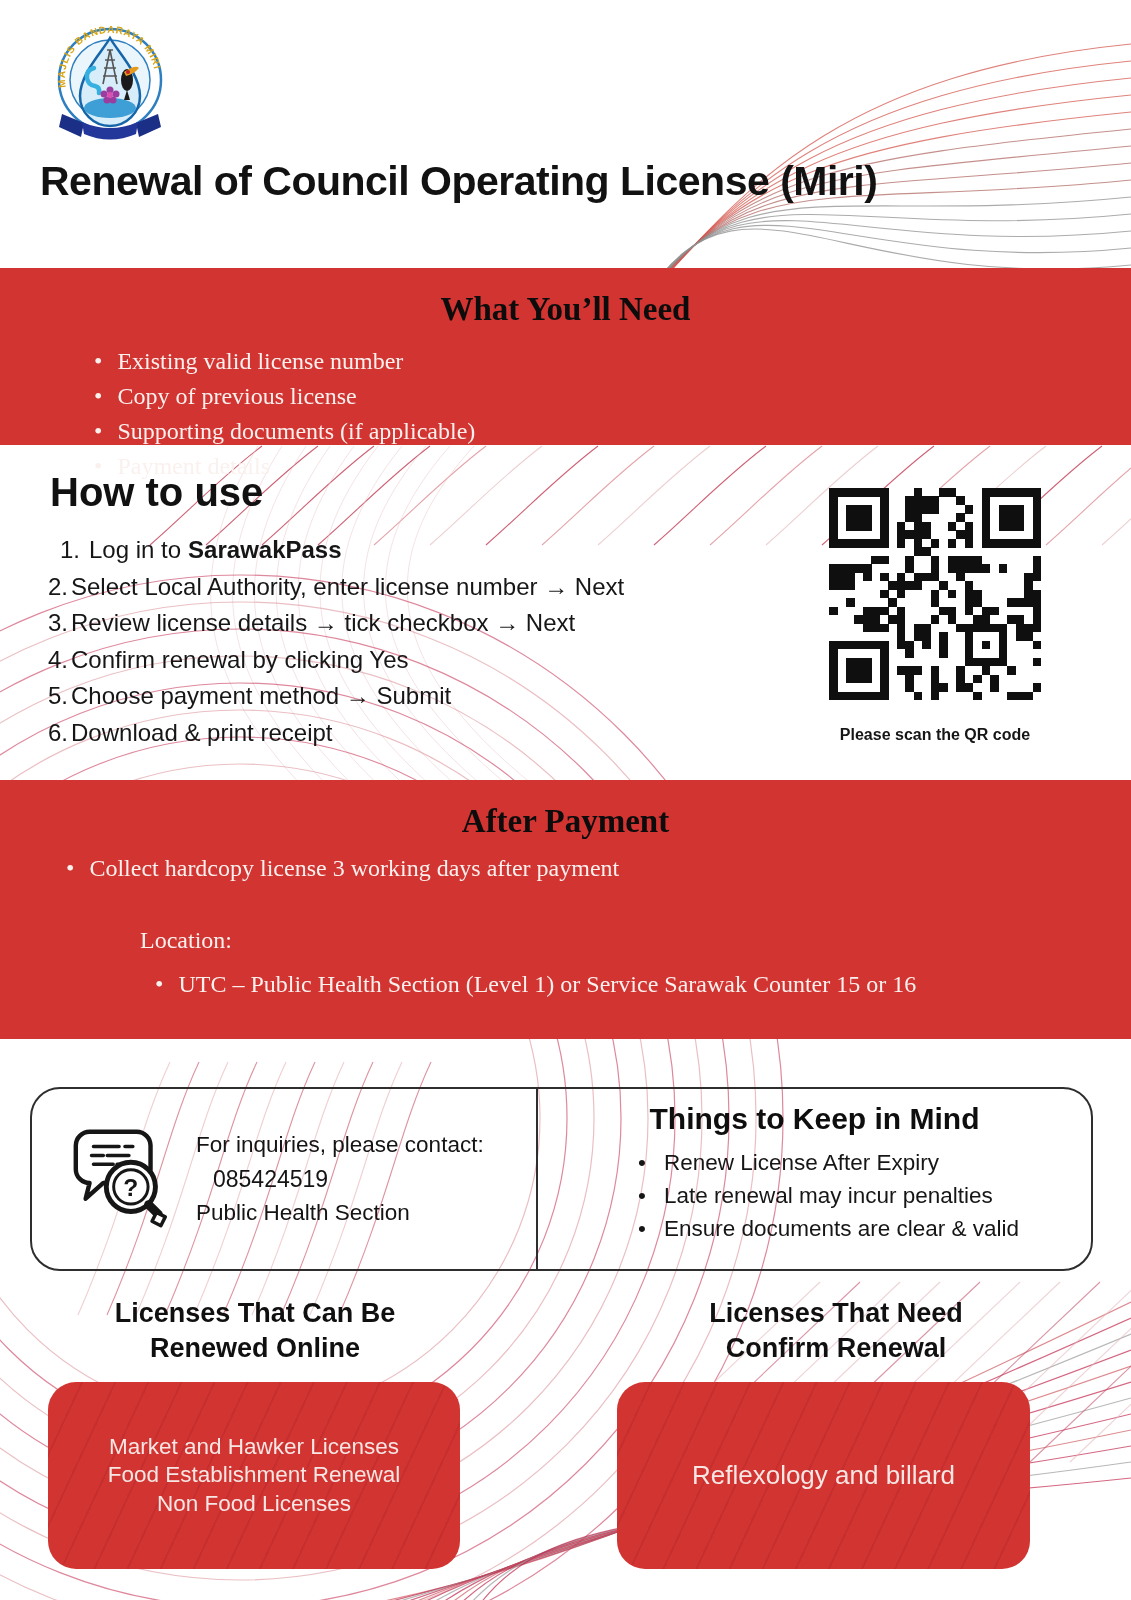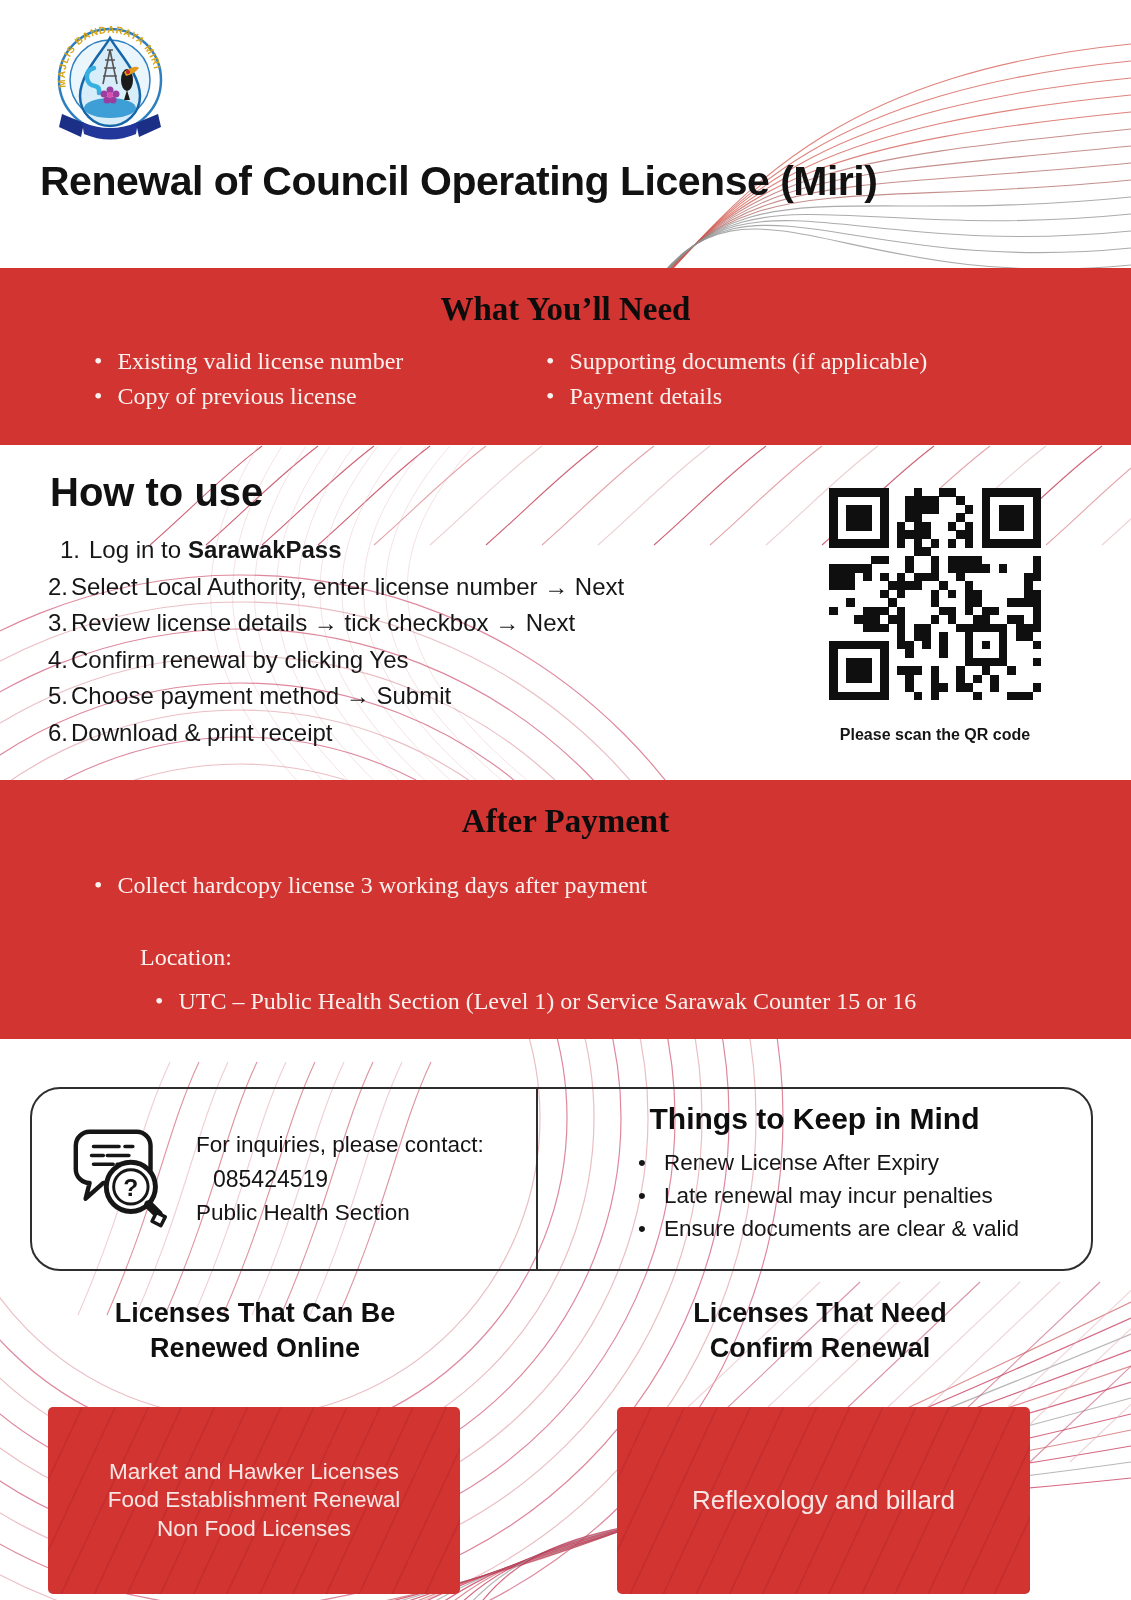--- a/index.html
+++ b/index.html
@@ -20,25 +20,25 @@
   .logo{left:44px;top:22px;width:132px;height:120px;}
   .title{left:40px;top:158px;width:1080px;font-size:41px;font-weight:700;letter-spacing:-0.5px;white-space:nowrap;color:#121212;}
   .subtitle{left:42px;top:212px;font-size:29px;color:#1b1b1b;white-space:nowrap;}
   .subtitle .b{font-weight:700;}
 
   
   .band{left:0;width:1131px;background:var(--red);font-family:Liberation Serif, serif;}
   .band1{top:268px;height:177px;}
   .band2{top:780px;height:259px;}
   .band-title{padding-top:21px;text-align:center;font-size:33px;font-weight:700;color:#0c0c0c;line-height:40px;}
-  .band1 .cols{display:flex;margin-top:15px;padding-left:94px;color:var(--cream);font-size:24px;line-height:35px;}
+  .band1 .cols{display:flex;margin-top:15px;padding-left:94px;color:var(--cream);font-size:24px;line-height:35px;flex-direction:column;}
   .band1 .col1{width:452px;}
   .brow{display:flex;}
   .brow::before{content:"•";margin-right:15px;}
-  .band2 .b1{margin-top:27px;padding-left:94px;color:var(--cream);font-size:24px;line-height:34px;}
+  .band2 .b1{margin-top:10px;padding-left:66px;color:var(--cream);font-size:24px;line-height:34px;}
   .band2 .loc{margin-top:40px;padding-left:140px;color:var(--cream);font-size:24px;line-height:30px;}
   .band2 .b2{margin-top:12px;padding-left:155px;color:var(--cream);font-size:24px;line-height:34px;}
 
   
   .howto{left:48px;top:470px;width:745px;}
   .howto h2{margin:0 0 17px 2px;font-size:40px;font-weight:700;color:#111;}
   .step{display:flex;font-size:24px;line-height:36.5px;color:#161616;}
   .step .n{flex:none;}
   .step .t{margin-left:3px;}
   .step.first{padding-left:12px;}
@@ -55,24 +55,24 @@
   .info-left{width:506px;border-right:2px solid #2e2e2e;display:flex;align-items:center;padding-left:32px;}
   .info-left .txt{margin-left:14px;font-size:22.5px;line-height:30px;color:#141414;}
   .info-left .phone{font-weight:400;font-size:23px;margin:4px 17px;}
   .info-right{flex:1;padding-top:13px;}
   .info-right h3{margin:0;text-align:center;font-size:30px;font-weight:700;color:#0e0e0e;}
   .info-right .list{margin-top:10px;padding-left:100px;font-size:22.5px;line-height:33px;color:#161616;}
   .info-right .brow::before{margin-right:18px;}
 
   
   .head-left{left:45px;top:1296px;width:420px;text-align:center;font-size:27px;font-weight:700;line-height:35px;color:#101010;}
-  .head-right{left:610px;top:1296px;width:420px;text-align:center;font-size:27px;font-weight:700;line-height:35px;color:#101010;}
-  .redbox{top:1382px;height:187px;border-radius:5px;color:#f6e6e4;display:flex;flex-direction:column;justify-content:center;text-align:center;
+  .head-right{left:626px;top:1296px;width:420px;text-align:center;font-size:27px;font-weight:700;line-height:35px;color:#101010;}
+  .redbox{top:1382px;height:187px;border-radius:28px;color:#f6e6e4;display:flex;flex-direction:column;justify-content:center;text-align:center;
     background-color:var(--red);
-    background-image:repeating-linear-gradient(115deg, rgba(140,15,35,0.16) 0 2px, rgba(0,0,0,0) 2px 30px);margin-top:25px;}
+    background-image:repeating-linear-gradient(115deg, rgba(140,15,35,0.16) 0 2px, rgba(0,0,0,0) 2px 30px);}
   .redbox-left{left:48px;width:412px;font-size:22.5px;line-height:28.5px;}
   .redbox-right{left:617px;width:413px;font-size:26px;}
 </style>
 </head>
 <body>
 
 <div class="page">
 
   <svg class="decor" width="1131" height="1600" viewBox="0 0 1131 1600">
       <path d="M640,305 C740,195 830,74 1131,44" stroke="#d4584f" fill="none" opacity="0.75" stroke-width="1.1"></path>

